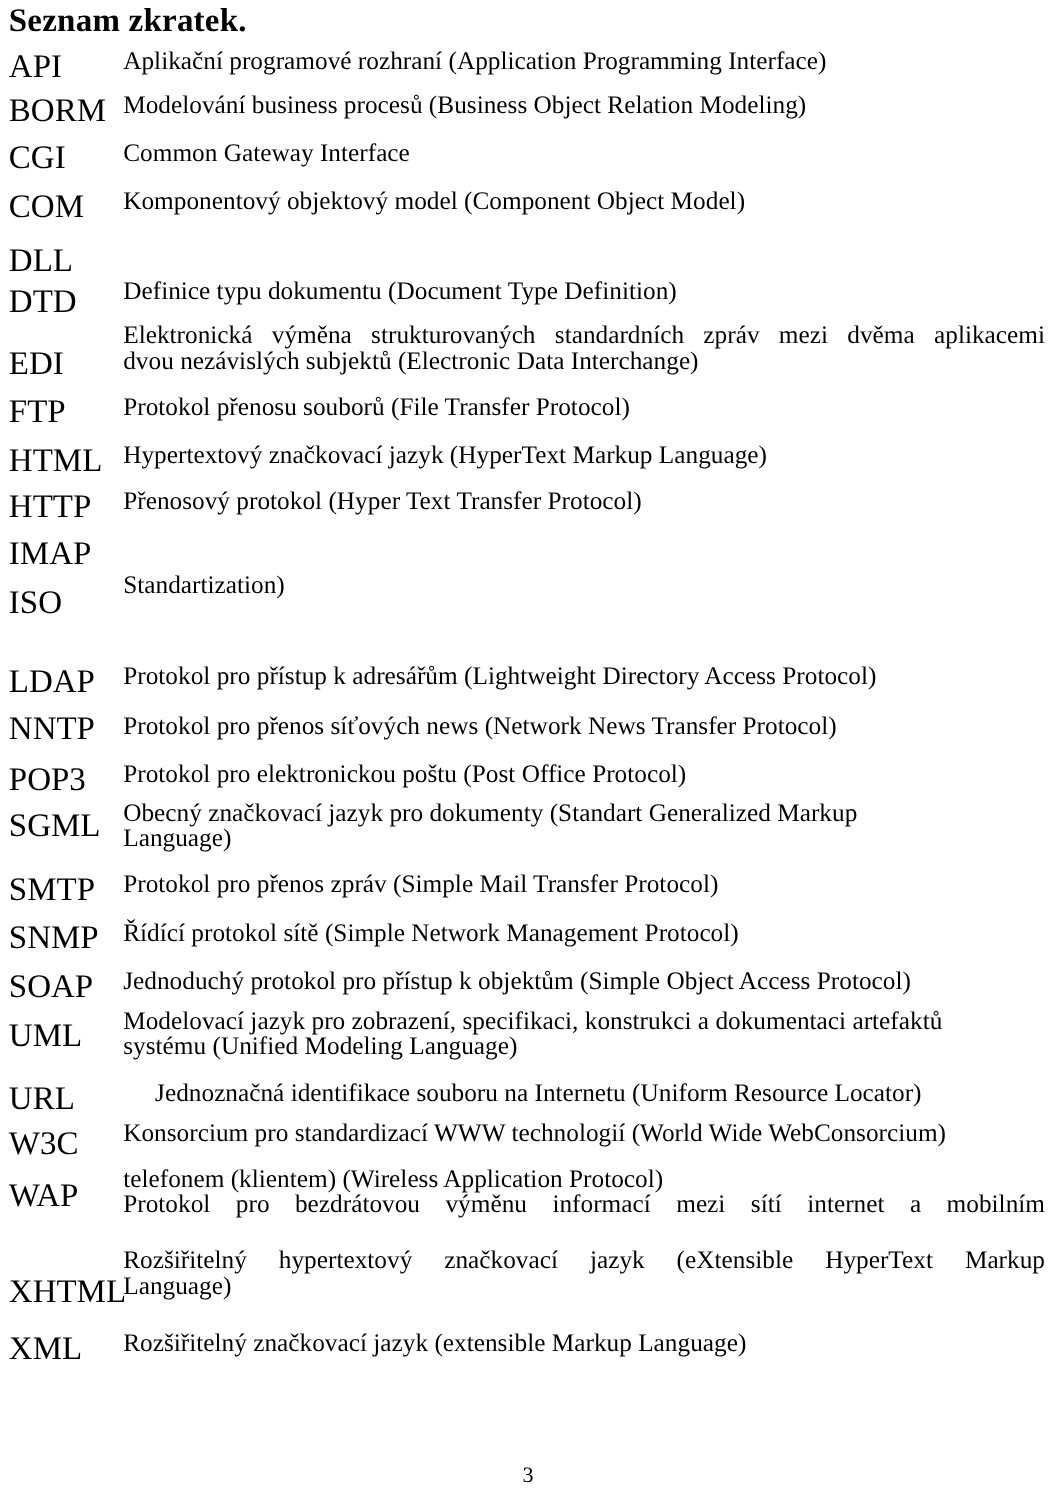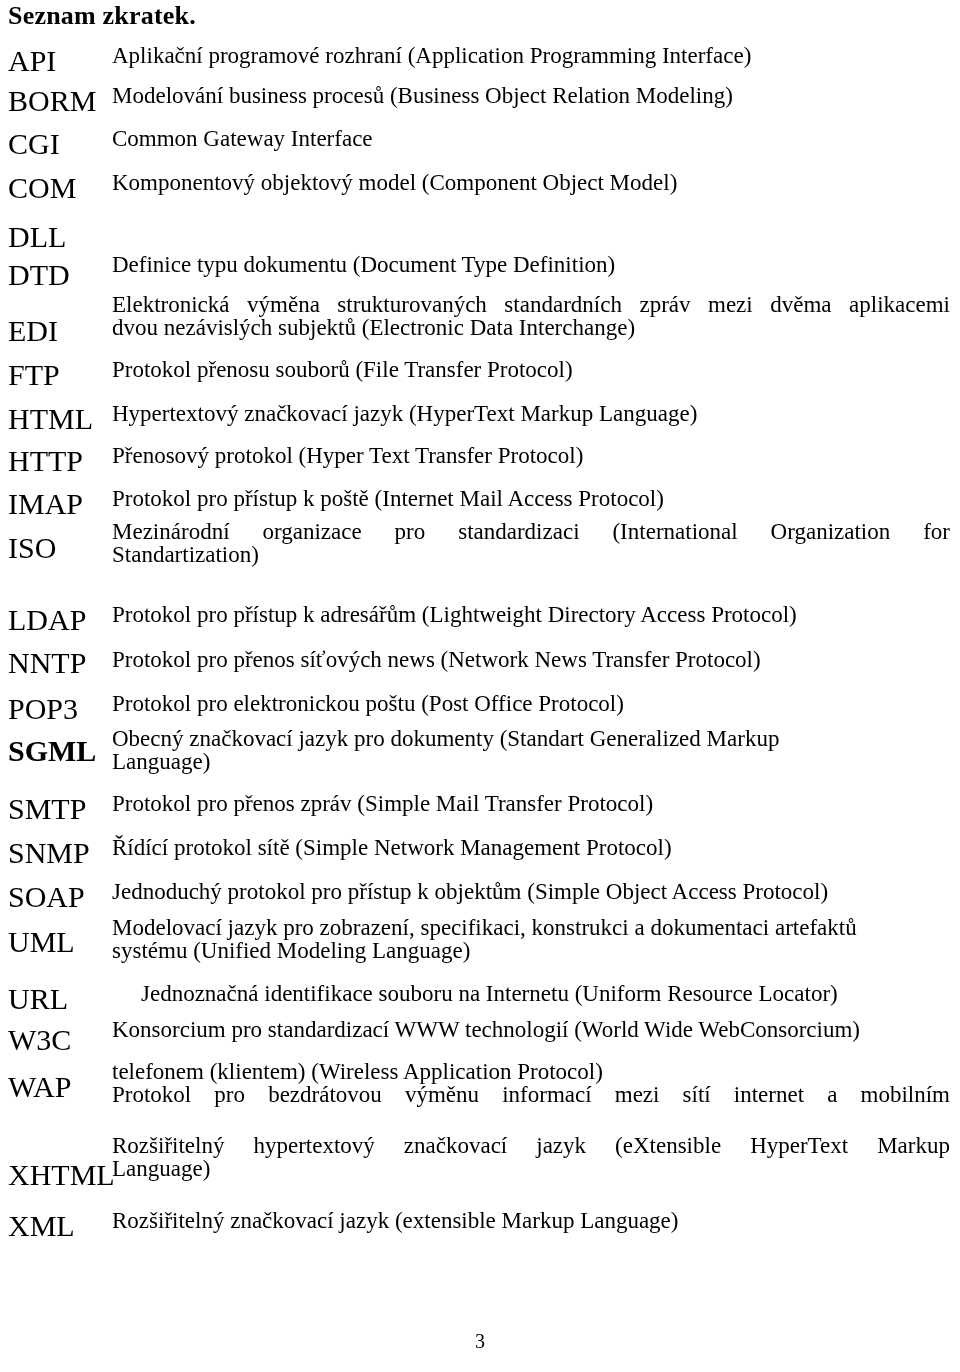--- a/index.html
+++ b/index.html
@@ -17,21 +17,21 @@
     position: relative;
     width: 960px;
     height: 1372px;
     overflow: hidden;
     background: #ffffff;
   }
   #heading {
     position: absolute;
     left: 8px;
     top: 2px;
-    font-size: 26px;
+    font-size: 30px;
     font-weight: bold;
     letter-spacing: 0.2px;
     line-height: 1.1;
     white-space: nowrap;
   }
   #glossary {
     position: absolute;
     left: 0;
     top: 44px;
     width: 960px;
@@ -140,28 +140,24 @@
         </div>
       </div>
       <div class="entry" style="position: absolute; left: 0px; top: 400px;">
         <div class="abbr" style="top: 2px;">HTTP</div>
         <div class="def">
           <span class="ln">Přenosový protokol (Hyper Text Transfer Protocol)</span>
         </div>
       </div>
       <div class="entry" style="position: absolute; left: 0px; top: 443px;">
         <div class="abbr" style="top: 2px;">IMAP</div>
-        <div class="def">
-          <span class="ln">Protokol pro přístup k poště (Internet Mail Access Protocol)</span>
-        </div>
       </div>
       <div class="entry" style="position: absolute; left: 0px; top: 476px;">
         <div class="abbr" style="top: 13px;">ISO</div>
         <div class="def justify">
-          <span class="ln j">Mezinárodní organizace pro standardizaci (International Organization for</span>
           <span class="ln">Standartization)</span>
         </div>
       </div>
       <div class="entry" style="position: absolute; left: 0px; top: 559px;">
         <div class="abbr" style="top: 2px;">LDAP</div>
         <div class="def">
           <span class="ln">Protokol pro přístup k adresářům (Lightweight Directory Access Protocol)</span>
         </div>
       </div>
       <div class="entry" style="position: absolute; left: 0px; top: 604px;">
@@ -170,21 +166,21 @@
           <span class="ln">Protokol pro přenos síťových news (Network News Transfer Protocol)</span>
         </div>
       </div>
       <div class="entry" style="position: absolute; left: 0px; top: 648px;">
         <div class="abbr" style="top: 2px;">POP3</div>
         <div class="def">
           <span class="ln">Protokol pro elektronickou poštu (Post Office Protocol)</span>
         </div>
       </div>
       <div class="entry" style="position: absolute; left: 0px; top: 683px;">
-        <div class="abbr" style="top: 9px; font-weight: bold;">SGML</div>
+        <div class="abbr" style="top: 9px;">SGML</div>
         <div class="def">
           <span class="ln">Obecný značkovací jazyk pro dokumenty (Standart Generalized Markup</span>
           <span class="ln">Language)</span>
         </div>
       </div>
       <div class="entry" style="position: absolute; left: 0px; top: 748px;">
         <div class="abbr" style="top: 2px;">SMTP</div>
         <div class="def">
           <span class="ln">Protokol pro přenos zpráv (Simple Mail Transfer Protocol)</span>
         </div>

